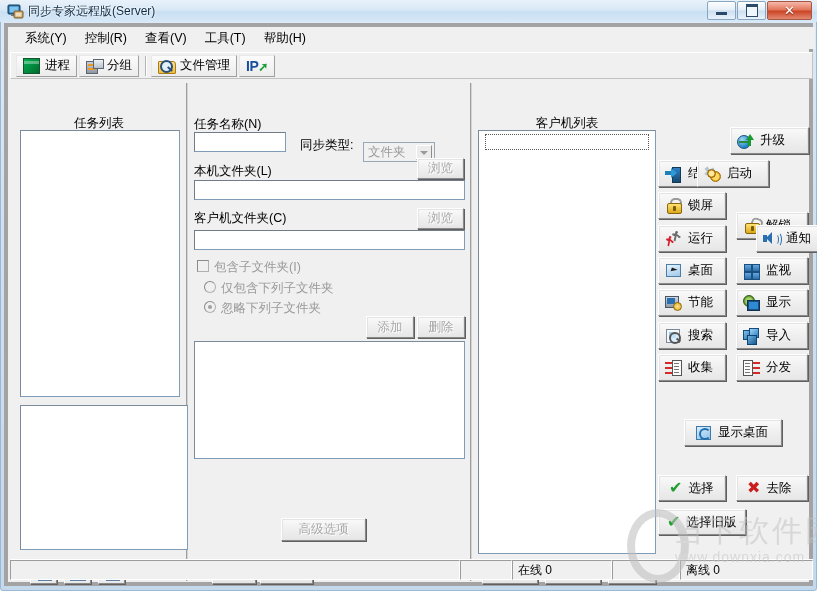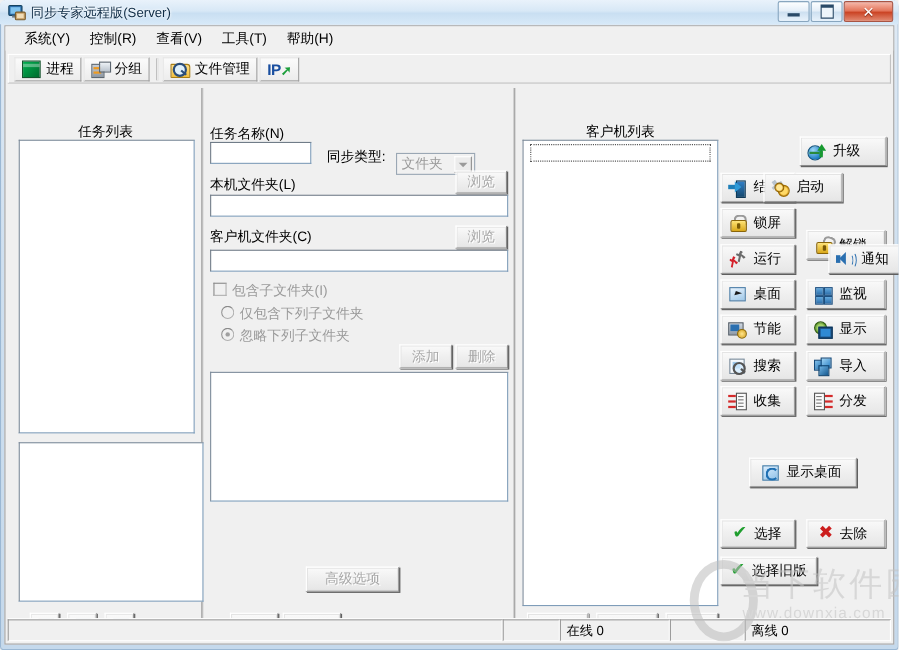--- a/index.html
+++ b/index.html
@@ -79,21 +79,21 @@
   .min-glyph { width: 11px; height: 3px; background: #2a4a68; margin-top: 6px; }
   .max-glyph { width: 10px; height: 9px; border: 1px solid #2a4a68; border-top-width: 3px; background: #eef5fb; }
   .close-glyph { color: #ffffff; font-size: 13px; font-weight: bold; line-height: 1; text-shadow: 0 1px 1px #7d2a16; }
 
   
   .client {
     position: absolute;
     left: 4px; top: 23px;
     width: 809px; height: 563px;
     background: #f0f0f0;
-    border: 1px solid #a3a3a3;
+    border: 4px solid #a3a3a3;
     box-sizing: border-box;
   }
 
   
   .menubar {
     position: absolute;
     left: 0; top: 0;
     width: 807px; height: 22px;
     background: #f0f0f0;
     display: flex;

